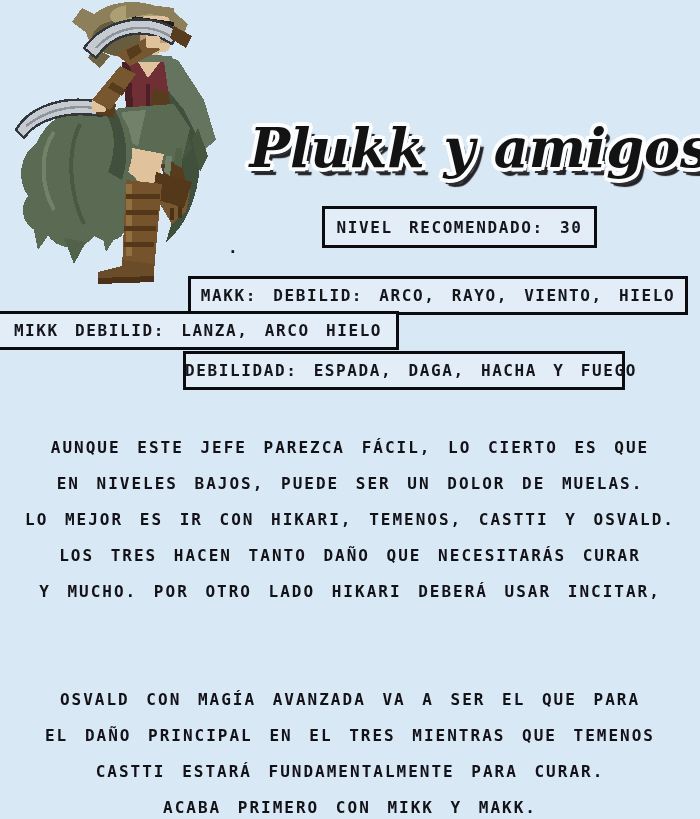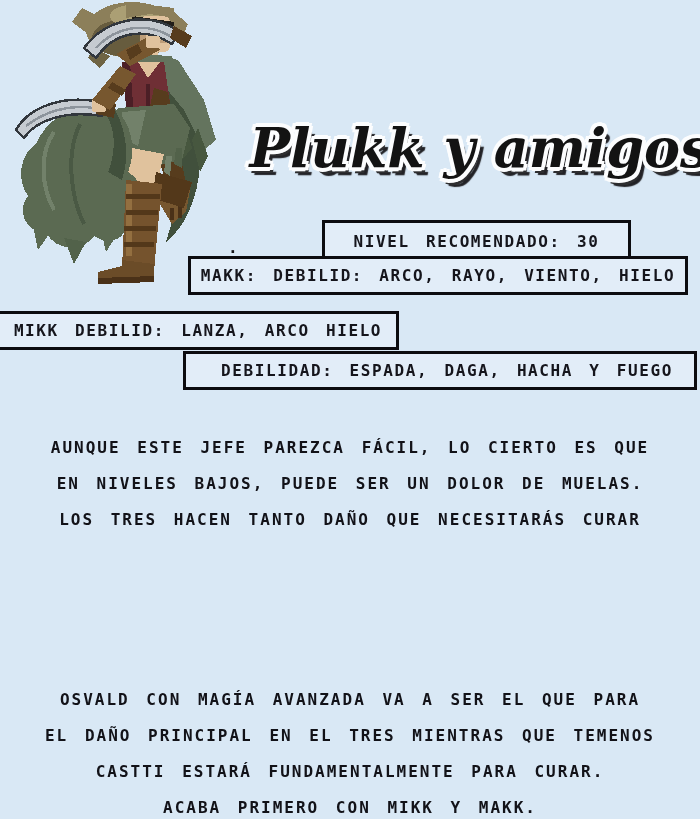--- a/index.html
+++ b/index.html
@@ -35,24 +35,24 @@
   }
   
   .ibox{
     position:absolute;box-sizing:border-box;
     border:3px solid #0c0c10;background:#e2edf8;
     display:flex;align-items:center;justify-content:center;
     font:bold 16px "DejaVu Sans Mono",monospace;
     letter-spacing:1.6px;word-spacing:5px;color:#15151c;
     white-space:nowrap;padding:0 4px;
   }
-  .ibox-nivel     {left:322px;top:220px;width:309px;height:42px;}
-  .ibox-makk      {left:188px;top:256px;width:500px;height:39px;}
+  .ibox-nivel     {left:322px;top:206px;width:275px;height:42px;}
+  .ibox-makk      {left:188px;top:276px;width:500px;height:39px;}
   .ibox-mikk      {left:-3px; top:311px;width:402px;height:39px;}
-  .ibox-debilidad {left:183px;top:351px;width:514px;height:39px;padding-left:18px;}
+  .ibox-debilidad {left:183px;top:351px;width:442px;height:39px;padding-left:18px;}
   
   .body-par{position:absolute;left:0;width:700px;text-align:center;margin-top:44px;}
   .body-par .line{
     display:block;height:36px;line-height:36px;
     font:bold 16px "DejaVu Sans Mono",monospace;
     letter-spacing:2px;word-spacing:5px;color:#121218;
     white-space:nowrap;
   }
   .par-1{top:394px;}
   .par-2{top:646px;}
@@ -176,21 +176,23 @@
   <div class="title">Plukk y amigos</div>
 
   <div class="ibox ibox-nivel">NIVEL RECOMENDADO: 30</div>
   <div class="ibox ibox-makk">MAKK: DEBILID: ARCO, RAYO, VIENTO, HIELO</div>
   <div class="ibox ibox-mikk">MIKK DEBILID: LANZA, ARCO HIELO</div>
   <div class="ibox ibox-debilidad">DEBILIDAD: ESPADA, DAGA, HACHA Y FUEGO</div>
 
   <div class="body-par par-1">
     <span class="line">AUNQUE ESTE JEFE PAREZCA FÁCIL, LO CIERTO ES QUE</span>
     <span class="line">EN NIVELES BAJOS, PUEDE SER UN DOLOR DE MUELAS.</span>
+    <span class="line">LO MEJOR ES IR CON HIKARI, TEMENOS, CASTTI Y OSVALD.</span>
     <span class="line">LOS TRES HACEN TANTO DAÑO QUE NECESITARÁS CURAR</span>
+    <span class="line">Y MUCHO. POR OTRO LADO HIKARI DEBERÁ USAR INCITAR,</span>
   </div>
 
   <div class="body-par par-2">
     <span class="line">OSVALD CON MAGÍA AVANZADA VA A SER EL QUE PARA</span>
     <span class="line">EL DAÑO PRINCIPAL EN EL TRES MIENTRAS QUE TEMENOS</span>
     <span class="line">CASTTI ESTARÁ FUNDAMENTALMENTE PARA CURAR.</span>
     <span class="line">ACABA PRIMERO CON MIKK Y MAKK.</span>
   </div>
 
 </div>

